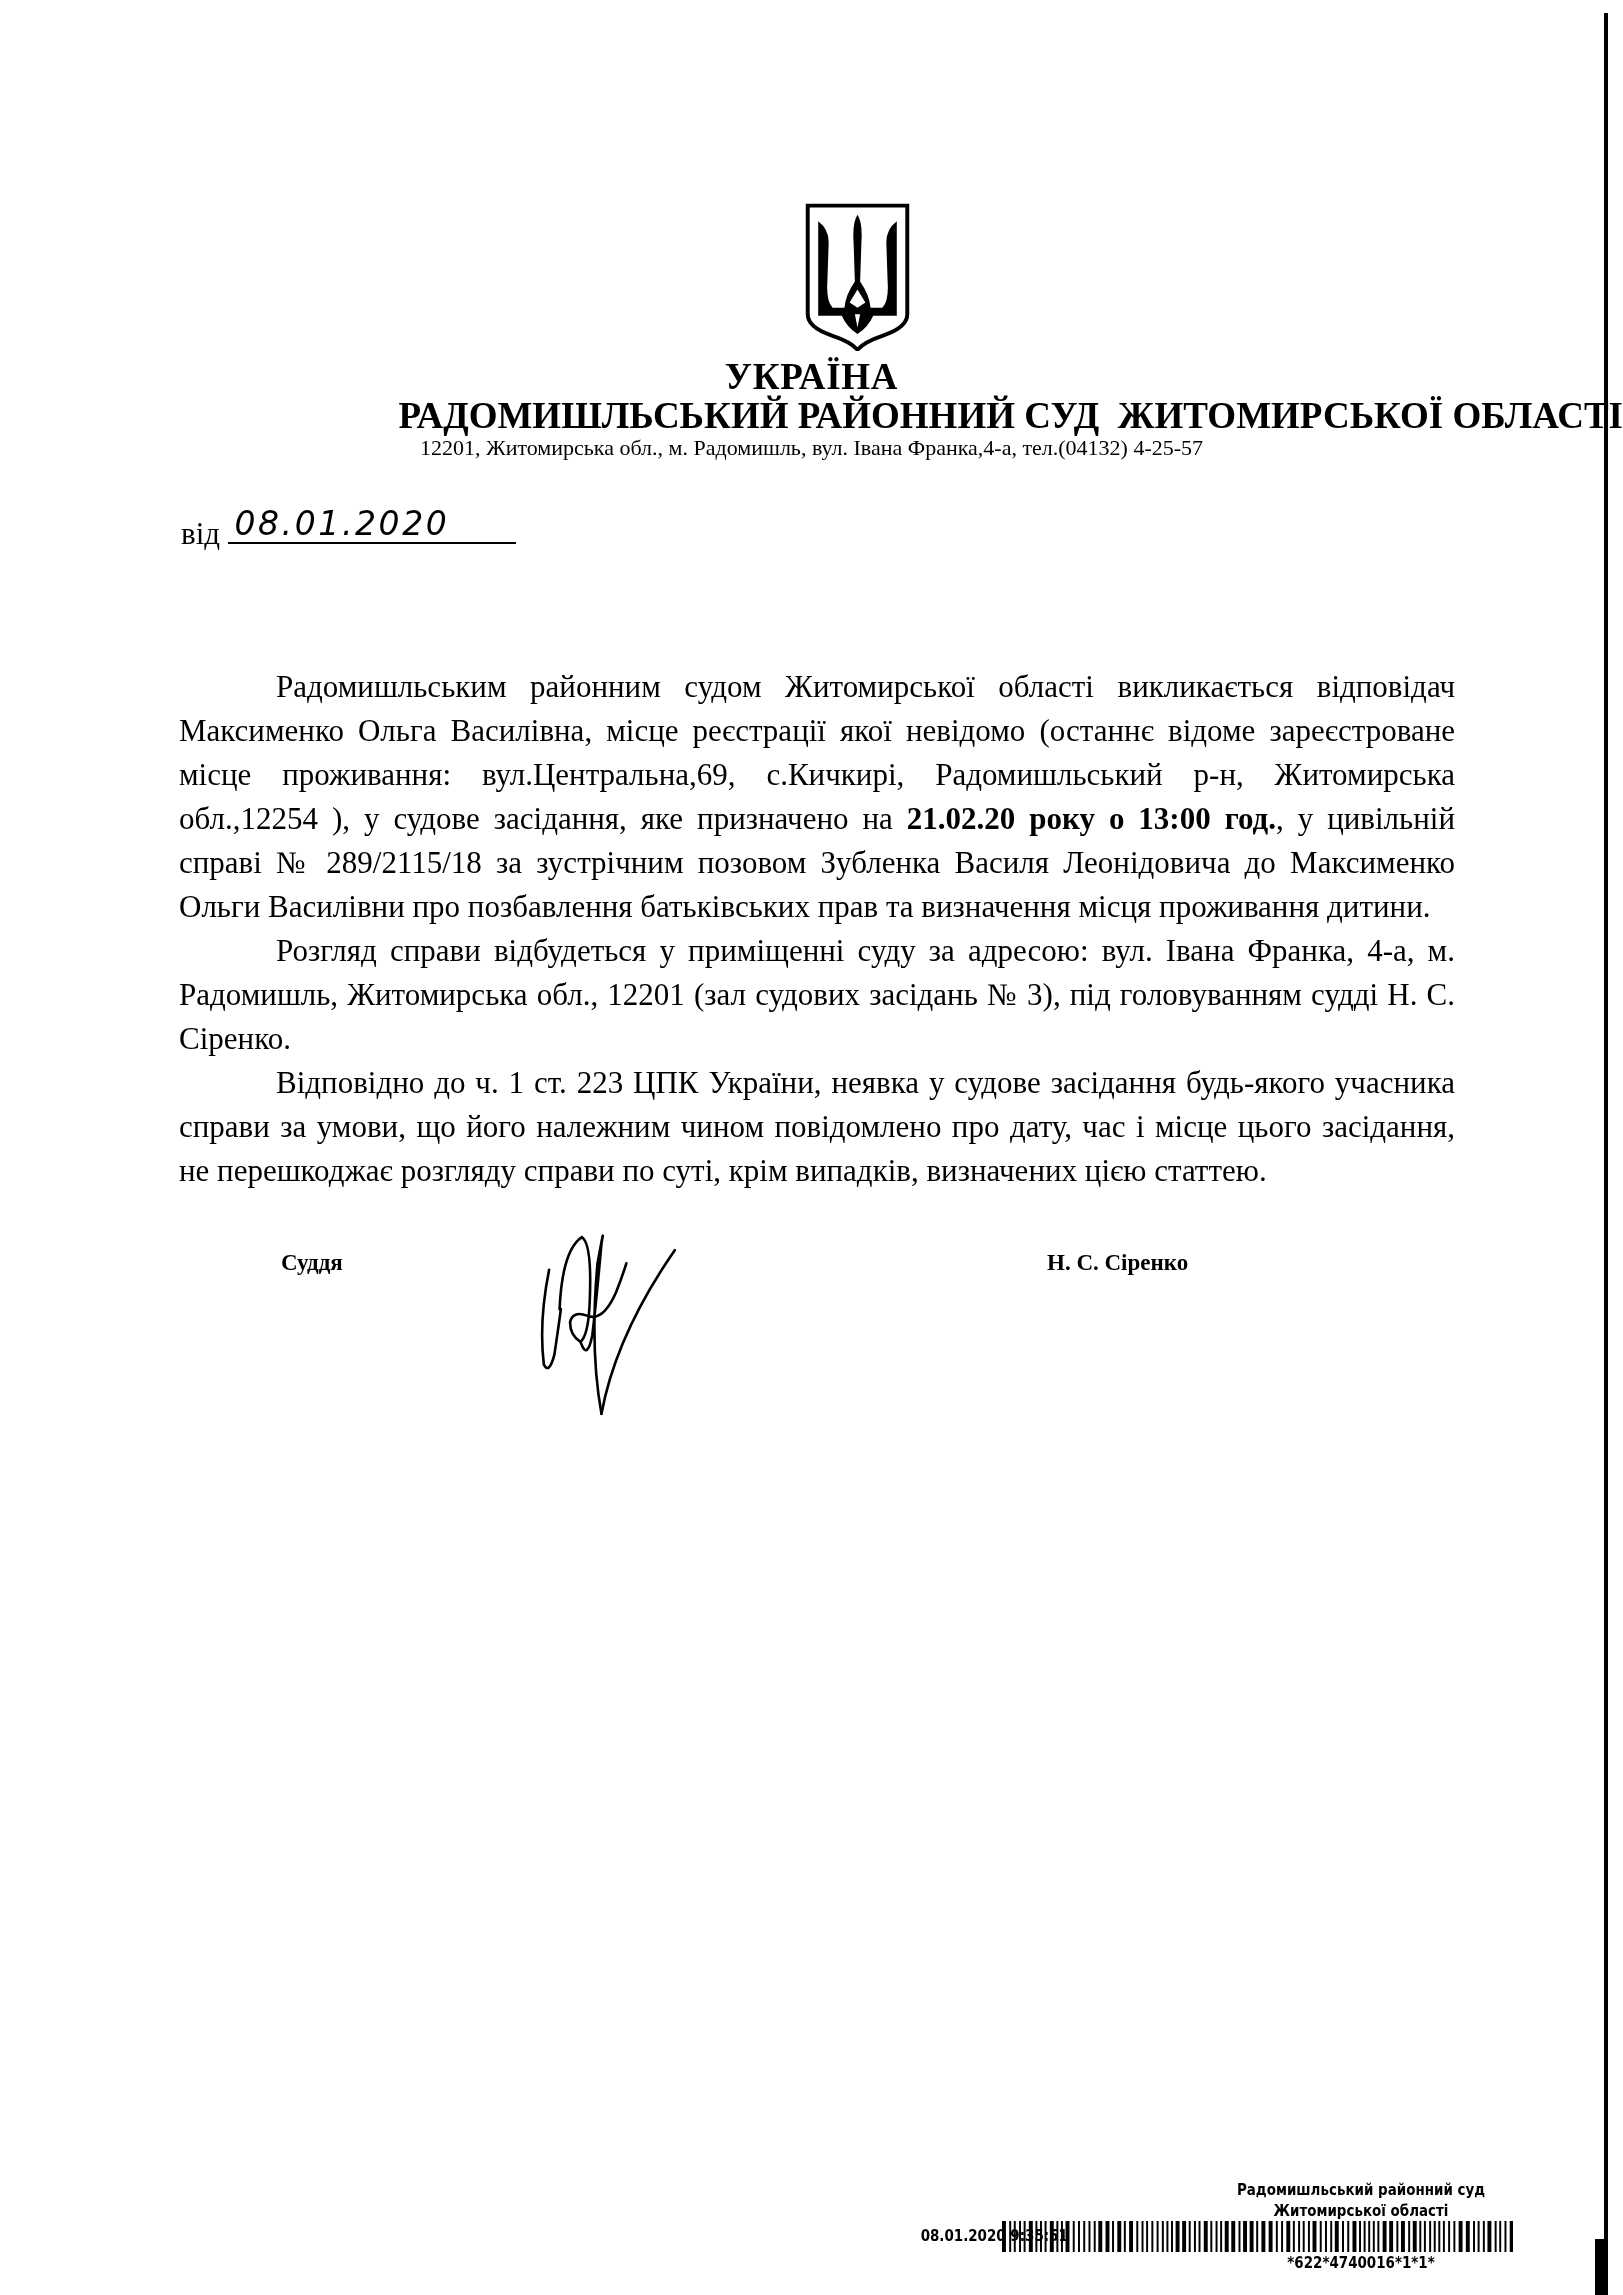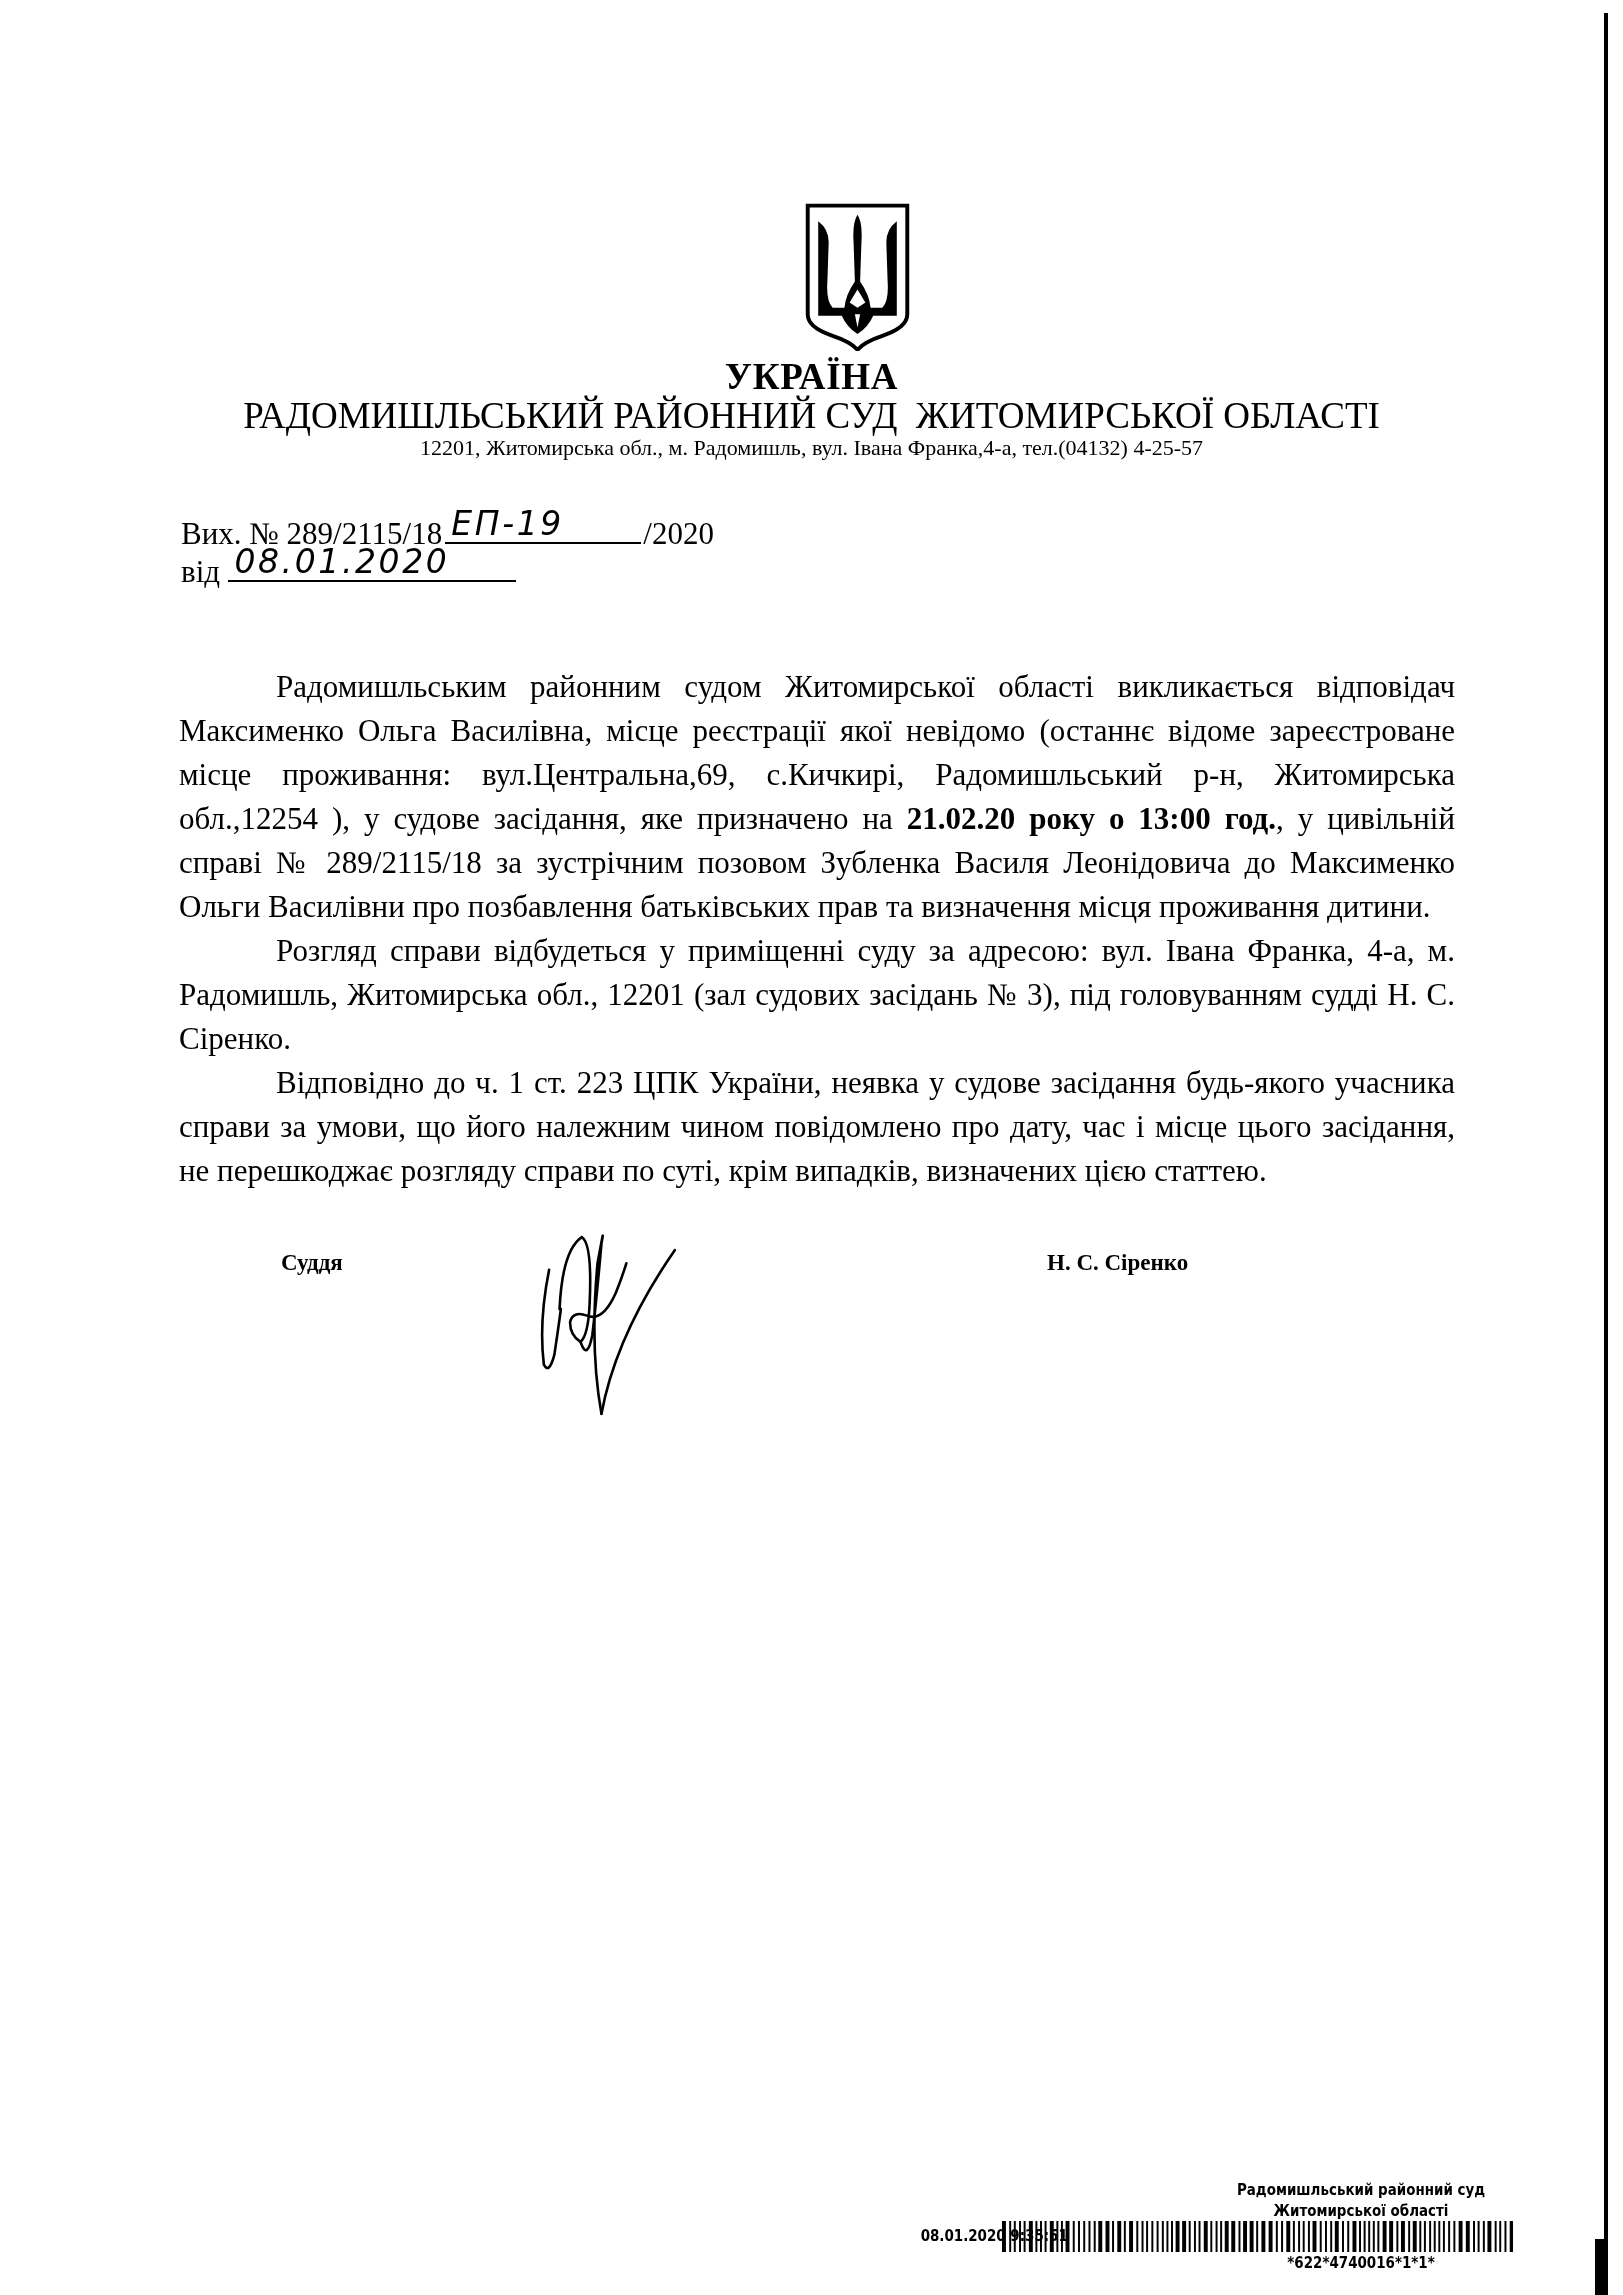--- a/index.html
+++ b/index.html
@@ -5,21 +5,21 @@
   html, body { margin:0; padding:0; background:#ffffff; }
   body { width:1623px; height:2295px; position:relative; overflow:hidden;
          font-family:"Liberation Serif", serif; color:#000; }
   .scan-edge { position:absolute; left:1604px; top:13px; width:3.9px; height:2282px; background:#000; }
   .scan-edge-bottom { position:absolute; left:1595px; top:2239px; width:13px; height:57px; background:#000; }
 
   .emblem { position:absolute; left:805px; top:203px; width:105px; height:148px; }
 
   .hdr { position:absolute; left:0; width:1623px; text-align:center; }
   .hdr-country { top:355px; font-size:37px; font-weight:bold; letter-spacing:0.7px; }
-  .hdr-court { top:394px; font-size:37px; font-weight:normal; }
+  .hdr-court { top:394px; font-size:37px; font-weight:bold;text-align:right; }
   .hdr-address { top:435px; font-size:22px; }
   .hdr-court span, .hdr-address span { display:inline-block; }
 
   .outref { position:absolute; left:181px; top:509px; font-size:31px; line-height:38px; }
   .outref .row { position:relative; height:38px; white-space:nowrap; }
   .hand { font-family:"DejaVu Sans", sans-serif; font-style:italic; font-weight:300; font-size:33px; letter-spacing:2.6px; }
   .blank { display:inline-block; border-bottom:2px solid #000; vertical-align:baseline; position:relative; }
   .blank1 { width:196px; height:33px; margin:0 2.6px; }
   .blank2 { width:288px; height:33px; margin-left:7.9px; }
   .blank .hand { position:absolute; left:6.5px; bottom:-1.3px; }
@@ -54,23 +54,20 @@
   <path d="M120 52 L116 150 L106 150 Q108 110 112 66 Z" fill="#fff"></path>
   <path d="M80 132 L92 152 L80 160 L68 152 Z" fill="#fff"></path>
   <path d="M76 170 L80 190 L84 170 Z" fill="#fff"></path>
 </svg>
 
 <div class="hdr hdr-country">УКРАЇНА</div>
 <div class="hdr hdr-court"><span style="white-space:pre">РАДОМИШЛЬСЬКИЙ РАЙОННИЙ СУД  ЖИТОМИРСЬКОЇ ОБЛАСТІ</span></div>
 <div class="hdr hdr-address"><span>12201, Житомирська обл., м. Радомишль, вул. Івана Франка,4-а, тел.(04132) 4-25-57</span></div>
 
 <div class="outref">
-  <div class="row">
-    <span>Вих. № 289/2115/18</span><span class="blank blank1"><span class="hand">ЕП-19</span></span><span>/2020</span>
-  </div>
   <div class="row">
     <span>від</span><span class="blank blank2"><span class="hand">08.01.2020</span></span>
   </div>
 </div>
 
 <div class="body">
   <p><span>Радомишльським районним судом Житомирської області викликається відповідач Максименко Ольга Василівна, місце реєстрації якої невідомо (останнє відоме зареєстроване місце проживання: вул.Центральна,69, с.Кичкирі, Радомишльський р-н, Житомирська обл.,12254   ), у судове   засідання, яке призначено на </span><b>21.02.20 року о 13:00 год.</b><span>, у цивільній справі № 289/2115/18 за зустрічним позовом Зубленка Василя Леонідовича до Максименко Ольги Василівни про позбавлення батьківських прав та визначення місця проживання дитини.</span></p>
   <p>Розгляд справи відбудеться у приміщенні суду за адресою: вул. Івана Франка, 4-а, м. Радомишль, Житомирська обл., 12201 (зал судових засідань № 3), під головуванням судді  Н. С. Сіренко.</p>
   <p>Відповідно до ч. 1 ст. 223 ЦПК України, неявка у судове засідання будь-якого учасника справи за умови, що його належним чином повідомлено про дату, час і місце цього засідання, не перешкоджає розгляду справи по суті, крім випадків, визначених цією статтею.</p>
 </div>

